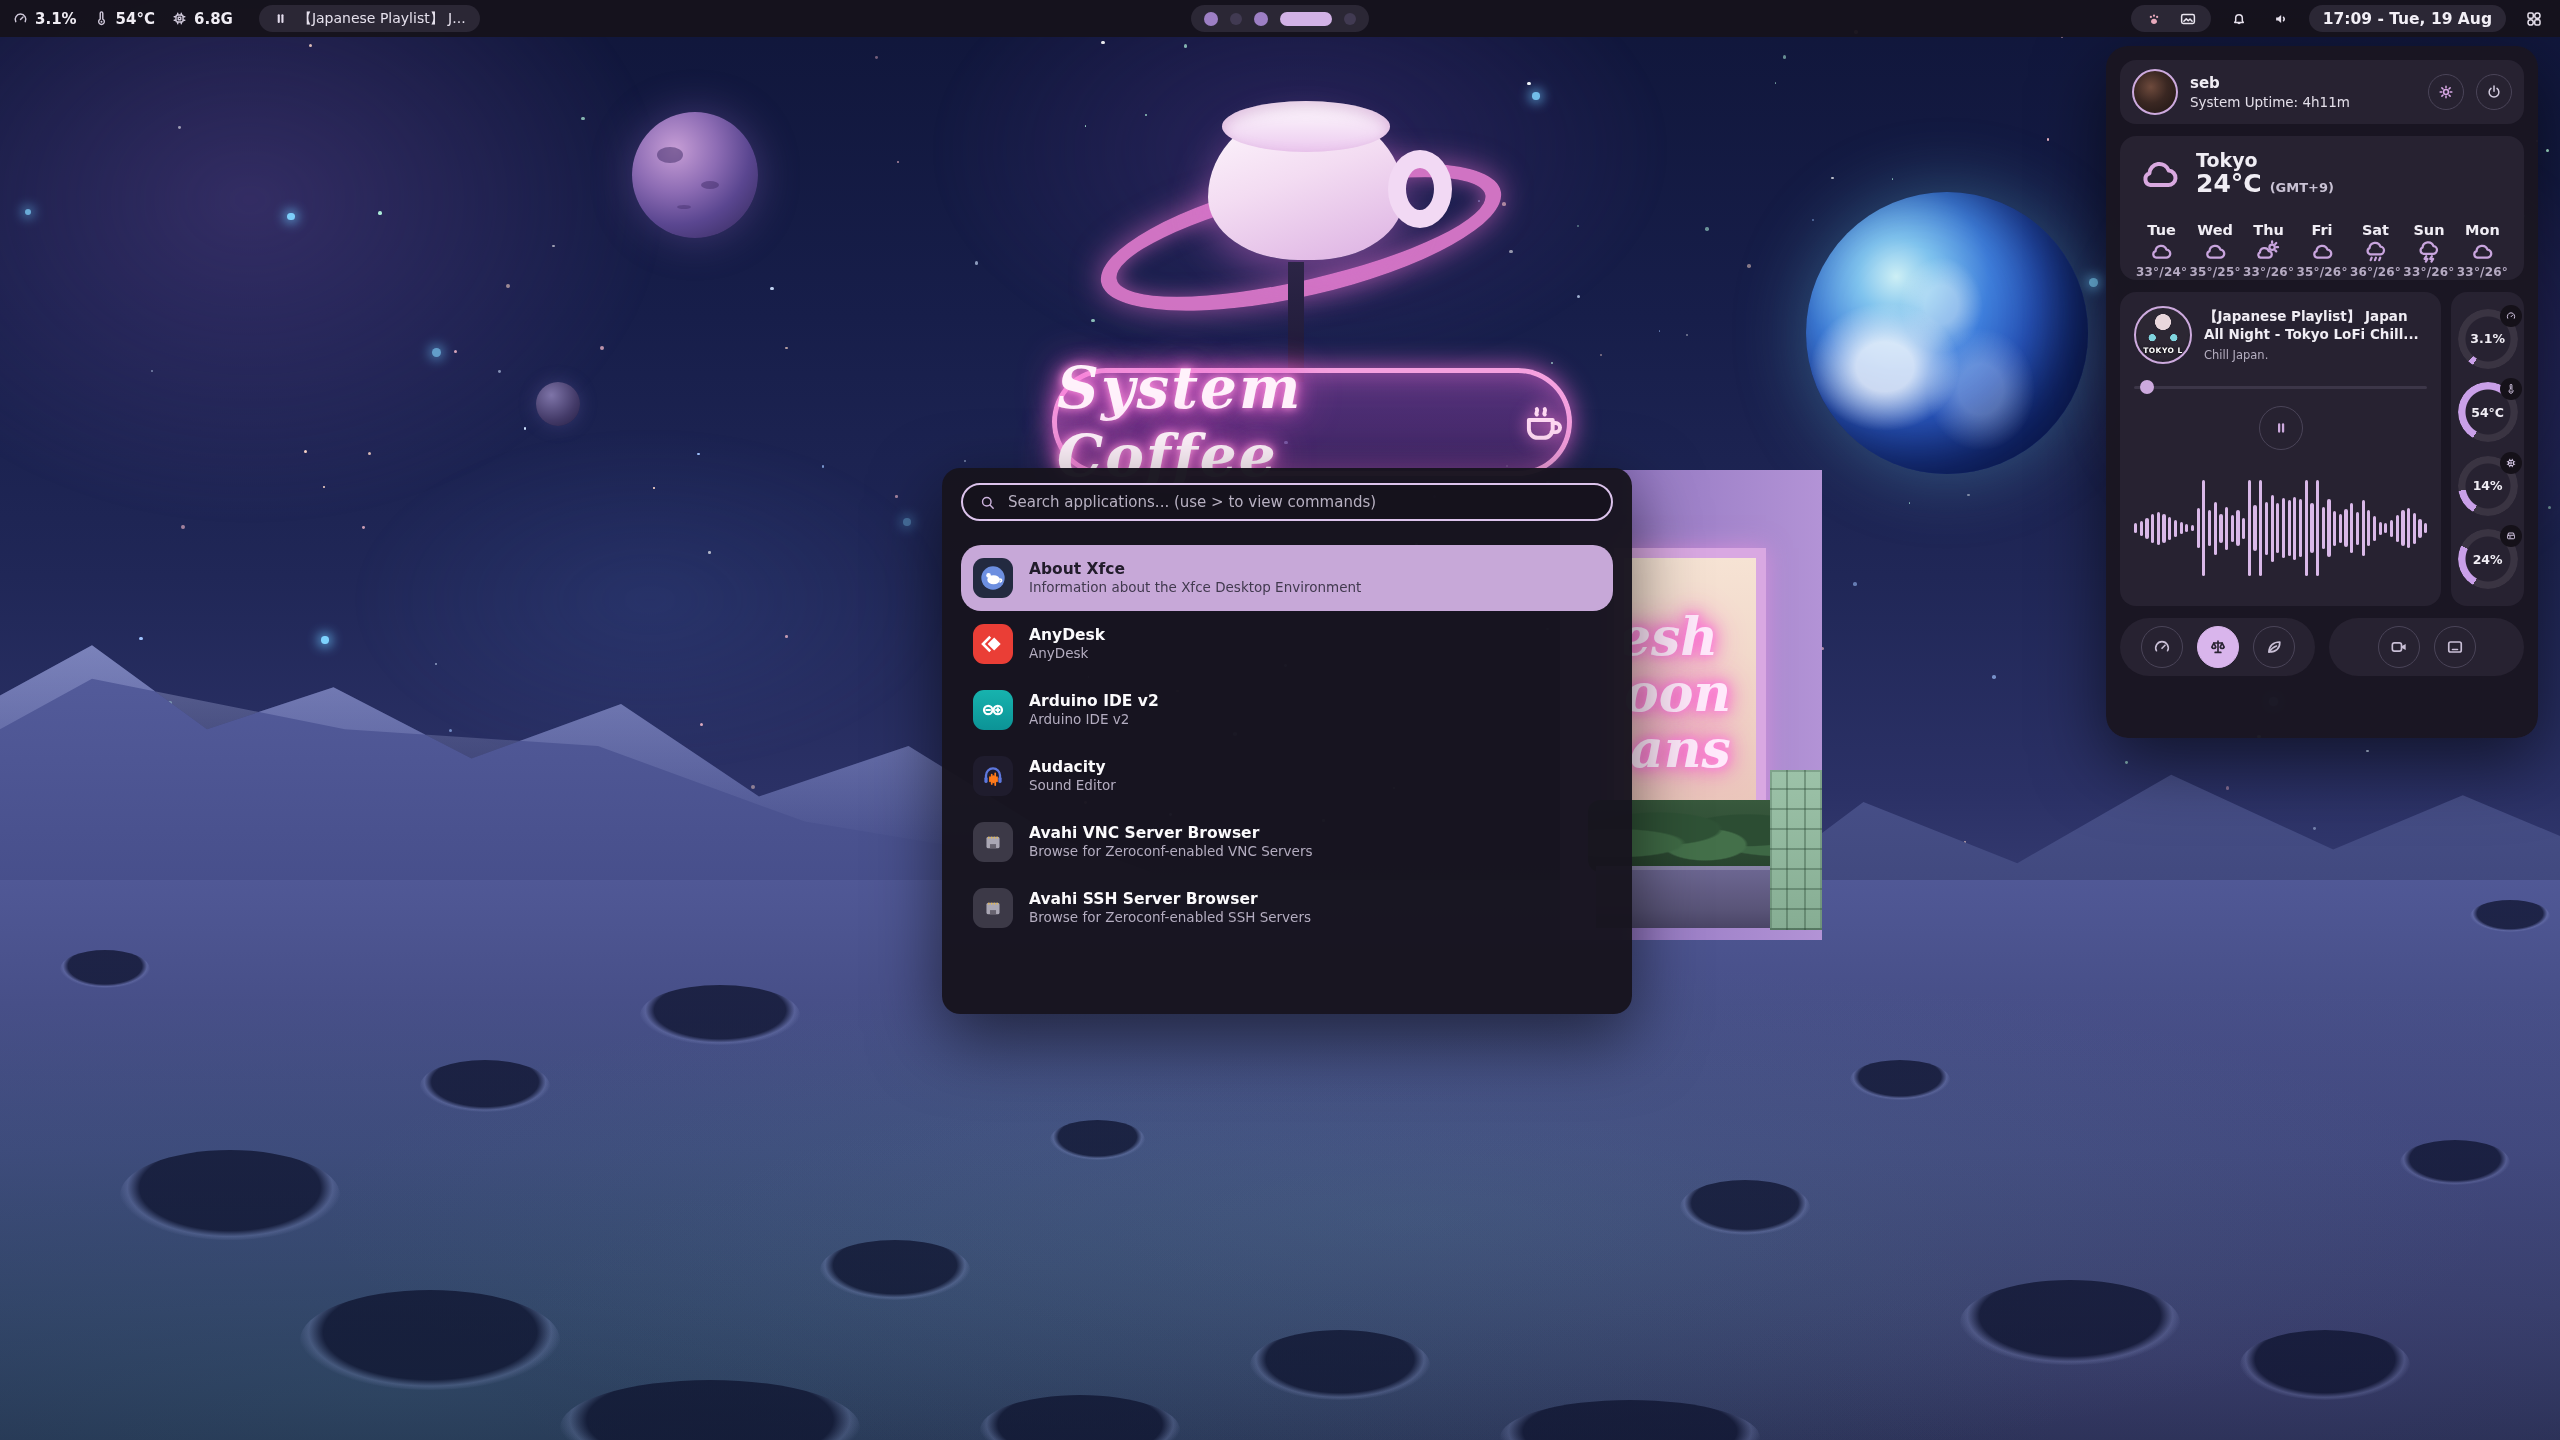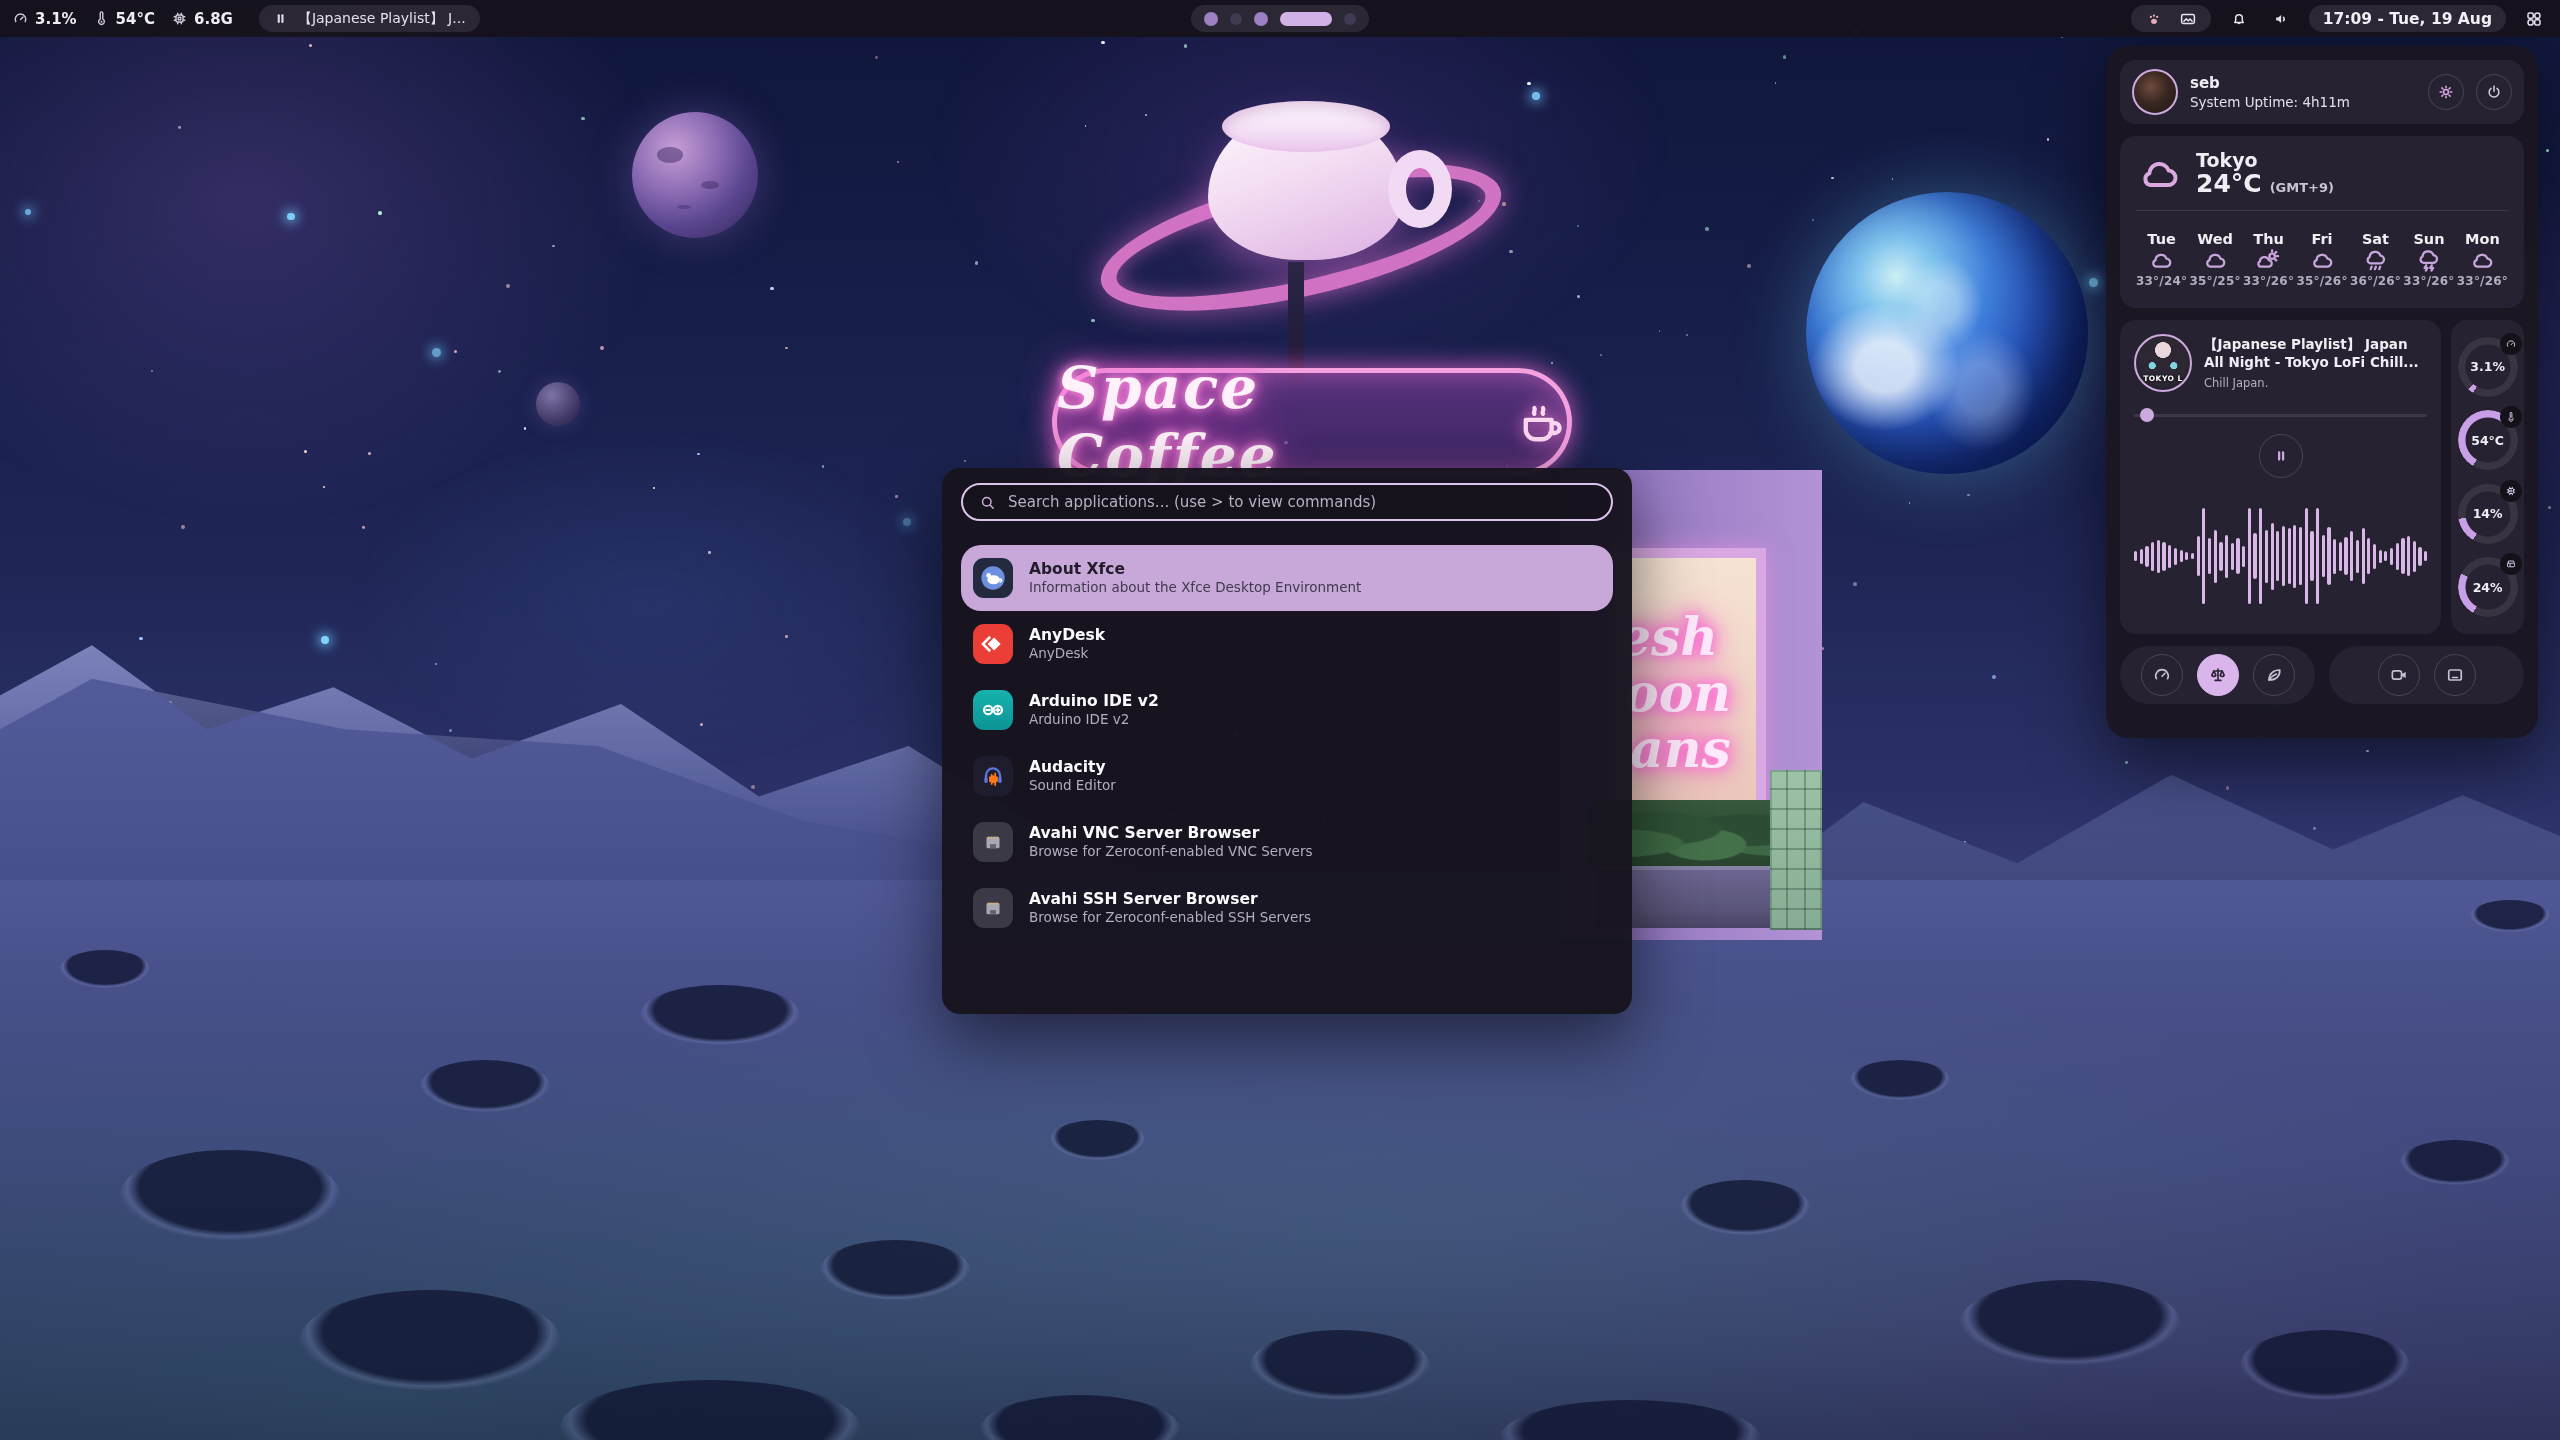--- a/index.html
+++ b/index.html
@@ -136,21 +136,21 @@
   .user-card{height:64px;display:flex;align-items:center;gap:12px;padding:0 12px;}
   .avatar{width:46px;height:46px;border-radius:50%;border:2px solid #cdaade;flex:none;
       background:radial-gradient(circle at 40% 38%,#6e4a3c 0%,#3a2722 45%,#1c1413 100%);}
   .user-meta{display:flex;flex-direction:column;gap:2px;}
   .user-name{font-size:15px;font-weight:700;}
   .user-uptime{font-size:13.5px;color:#e3dfe9;}
   .round-btn{width:36px;height:36px;border-radius:50%;border:1.5px solid #4a4458;background:transparent;display:flex;align-items:center;justify-content:center;cursor:pointer;color:#d4cde0;padding:0;}
   .round-btn .ic{width:18px;height:18px;}
   .gear-btn{margin-left:auto;color:#d9a9e6;}
 
-  .weather-card{height:172px;padding:14px 16px 10px;display:flex;flex-direction:column;}
+  .weather-card{height:144px;padding:14px 16px 10px;display:flex;flex-direction:column;}
   .weather-head{display:flex;align-items:center;gap:12px;}
   .weather-cloud{width:48px;height:48px;color:#d9a9e0;}
   .weather-city{font-size:19px;font-weight:700;line-height:1.1;}
   .weather-temp{font-size:25px;font-weight:800;line-height:1.05;display:flex;align-items:baseline;gap:8px;}
   .weather-tz{font-size:13px;font-weight:700;color:#c9c2d4;}
   .weather-div{height:1px;background:#3e3849;margin:12px 0 10px;}
   .forecast{display:flex;justify-content:space-between;flex:1;}
   .fc-col{display:flex;flex-direction:column;align-items:center;justify-content:center;padding:2px 0;}
   .fc-day{font-size:14.5px;font-weight:700;}
   .fc-icon{width:27px;height:27px;color:#c9a5de;}
@@ -379,21 +379,21 @@
         <div class="crater" style="left: 60px; top: 950px; width: 90px; height: 38px;"></div>
         <div class="crater" style="left: 2470px; top: 900px; width: 80px; height: 32px;"></div>
         <div class="crater" style="left: 1850px; top: 1060px; width: 100px; height: 40px;"></div>
       </div>
 
     <div class="cup-ring"></div>
     <div class="cup"></div>
     <div class="cup-handle"></div>
     <div class="sign-post"></div>
     <div class="sign">
-      <span class="sign-text">Space Coffee</span>
+      <span class="sign-text">System Coffee</span>
       <span class="ic sign-cup-icon">
           <svg viewBox="0 0 24 24" fill="none" stroke="currentColor" stroke-width="2" stroke-linecap="round" stroke-linejoin="round">
             <path d="M5 11h12v4.5a4.5 4.5 0 0 1-4.5 4.5h-3A4.5 4.5 0 0 1 5 15.5z"></path>
             <path d="M17 12.5h1.4a2.3 2.3 0 0 1 0 4.6H16.4"></path>
             <path d="M9 8.2c-.8-1 .8-1.6 0-2.7M13 8.2c-.8-1 .8-1.6 0-2.7"></path>
           </svg>
         </span>
     </div>
     <div class="shop-wall"></div>
     <div class="shop-window" id="shop-window">

